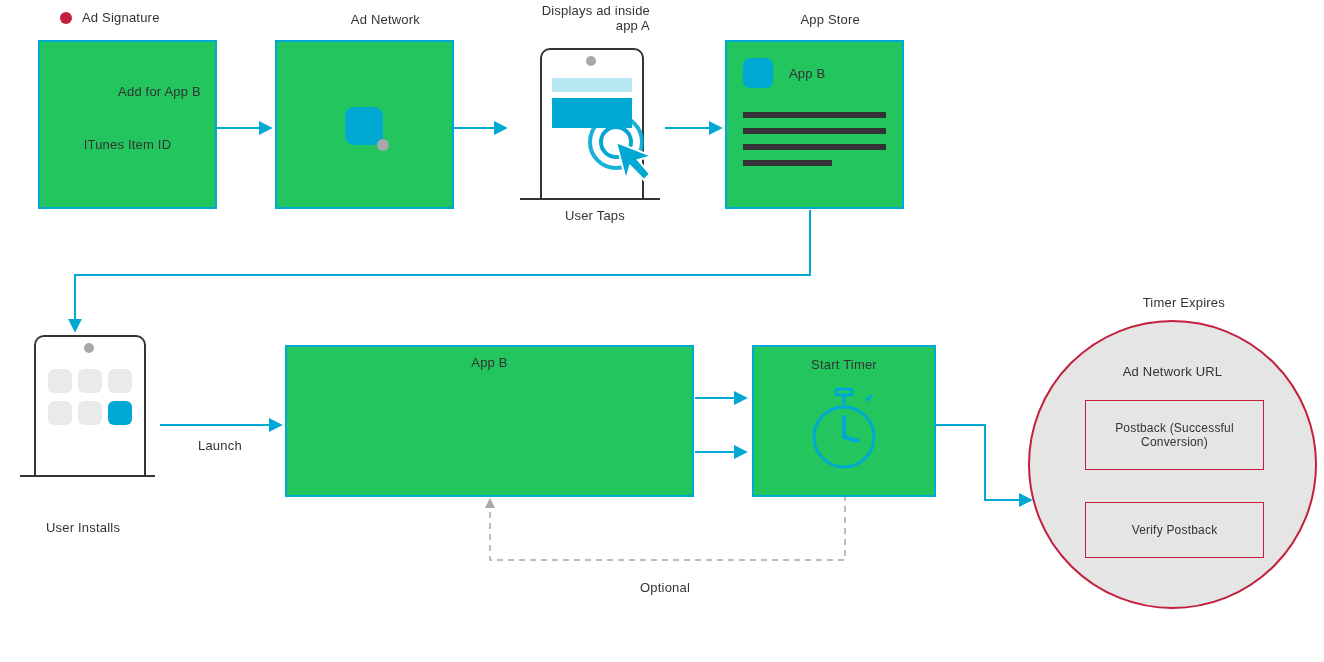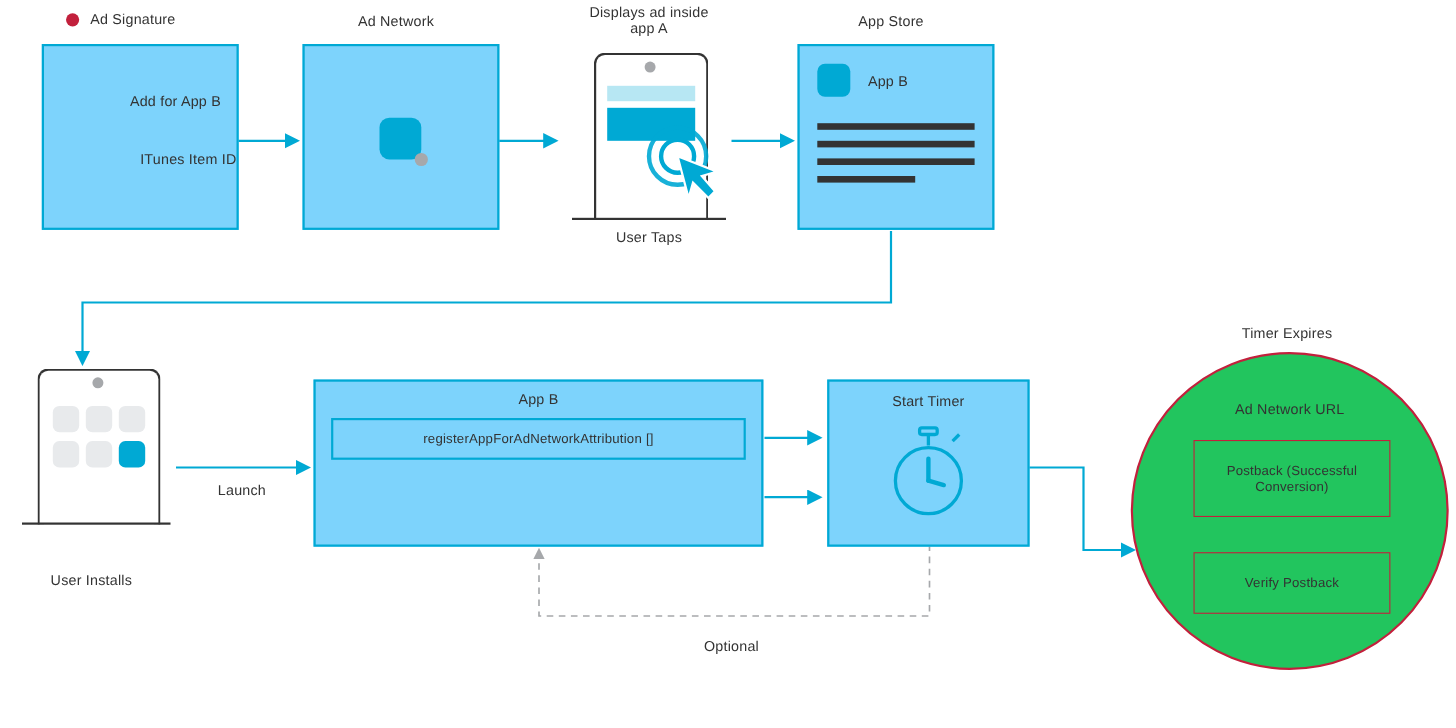--- a/index.html
+++ b/index.html
@@ -12,22 +12,22 @@
   body{
     background:#ffffff;
     width:1324px;
     height:662px;
     position:relative;
     font-family:"Helvetica Neue",Arial,sans-serif;
     color:var(--dark);
     font-size:13px;
     letter-spacing:.2px;
   }
-  .lbl{position:absolute;text-align:center;white-space:pre;color:var(--dark);}
-  .box{position:absolute;border:2px solid var(--cyan);background:#7dd3fc;}
+  .lbl{position:absolute;text-align:right;white-space:pre;color:var(--dark);}
+  .box{position:absolute;border:2px solid var(--cyan);background:#22c55e;}
   .subbox{border:2px solid var(--cyan);margin:8px 14px;padding:10px 0;text-align:center;font-size:12px;}
   .red-box{position:absolute;border:1px solid var(--red);text-align:center;padding:20px 6px;font-size:12px;color:var(--dark);}
 
   
   .dot{width:12px;height:12px;border-radius:50%;background:var(--red);position:absolute;}
 
   
   .app-icon{width:30px;height:30px;border-radius:7px;background:var(--cyan);position:absolute;}
   .app-icon.small-grey-dot::after{content:"";position:absolute;right:-6px;bottom:-6px;width:12px;height:12px;border-radius:50%;background:var(--grey);}
 </style>
@@ -63,21 +63,21 @@
   <path d="M845 495 L845 560 L490 560 L490 500" fill="none" stroke="#a6a8ab" stroke-width="1.5" stroke-dasharray="6 5" marker-end="url(#arrG)"></path>
 
   <line x1="1170" y1="490" x2="1170" y2="525" stroke="#c2203c" stroke-width="1.5" marker-end="url(#arrR)"></line>
 </svg>
 
 <div class="dot" style="left:60px;top:12px;"></div>
 <div class="lbl" style="left:82px;top:10px;">Ad Signature</div>
 
 <div class="box" style="left:38px;top:40px;width:175px;height:165px;">
   <div class="lbl" style="position:relative;text-align:center;margin-top:42px;width:100%;padding-left:32px;">Add for App B</div>
-  <div class="lbl" style="position:relative;text-align:right;margin-top:38px;width:100%;">ITunes Item ID</div>
+  <div class="lbl" style="position:relative;text-align:center;margin-top:38px;width:100%;">ITunes Item ID</div>
 </div>
 
 <div class="lbl" style="left:300px;top:12px;width:120px;">Ad Network</div>
 <div class="box" style="left:275px;top:40px;width:175px;height:165px;">
   <div class="app-icon small-grey-dot" style="left:68px;top:65px;width:38px;height:38px;border-radius:9px;"></div>
 </div>
 
 <div class="lbl" style="left:530px;top:3px;width:120px;">Displays ad inside
 app A</div>
 <div style="position:absolute;left:520px;top:48px;width:140px;height:150px;">
@@ -119,36 +119,35 @@
     <div style="position:absolute;left:72px;top:64px;width:24px;height:24px;border-radius:6px;background:var(--cyan);"></div>
   </div>
   <div style="position:absolute;left:0;top:140px;width:135px;height:2px;background:var(--dark);"></div>
 </div>
 <div class="lbl" style="left:46px;top:500px;margin-top:20px;">User Installs</div>
 
 <div class="lbl" style="left:198px;top:438px;">Launch</div>
 
 <div class="box" style="left:285px;top:345px;width:405px;height:148px;">
   <div class="lbl" style="position:relative;width:100%;text-align:center;margin-top:8px;">App B</div>
-  <div class="subbox" style="margin-top:10px;"><span>registerAppForAdNetworkAttribution []</span></div>
 </div>
 
 <div class="box" style="left:752px;top:345px;width:180px;height:148px;">
   <div class="lbl" style="position:relative;width:100%;text-align:center;margin-top:10px;">Start Timer</div>
   <svg width="80" height="90" style="position:absolute;left:50px;top:40px;">
     <rect x="32" y="2" width="16" height="6" rx="2" fill="none" stroke="#00a9d4" stroke-width="3"></rect>
     <line x1="40" y1="8" x2="40" y2="18" stroke="#00a9d4" stroke-width="3"></line>
     <line x1="62" y1="14" x2="68" y2="8" stroke="#00a9d4" stroke-width="3"></line>
     <circle cx="40" cy="50" r="30" fill="none" stroke="#00a9d4" stroke-width="3"></circle>
     <line x1="40" y1="50" x2="40" y2="30" stroke="#00a9d4" stroke-width="4" stroke-linecap="round"></line>
     <line x1="40" y1="50" x2="54" y2="54" stroke="#00a9d4" stroke-width="4" stroke-linecap="round"></line>
   </svg>
 </div>
 
 <div class="lbl" style="left:640px;top:580px;">Optional</div>
 
 <div class="lbl" style="left:1115px;top:295px;width:110px;">Timer Expires</div>
-<div style="position:absolute;left:1028px;top:320px;width:285px;height:285px;border:2px solid var(--red);border-radius:50%;background:#22c55e;">
+<div style="position:absolute;left:1028px;top:320px;width:285px;height:285px;border:2px solid var(--red);border-radius:50%;background:#e5e5e5;">
   <div class="lbl" style="position:relative;width:100%;text-align:center;margin-top:42px;">Ad Network URL</div>
   <div class="red-box" style="left:55px;top:78px;width:165px;"><span>Postback
 (Successful Conversion)</span></div>
   <div class="red-box" style="left:55px;top:180px;width:165px;"><span>Verify Postback</span></div>
 </div>
 
 </body></html>

